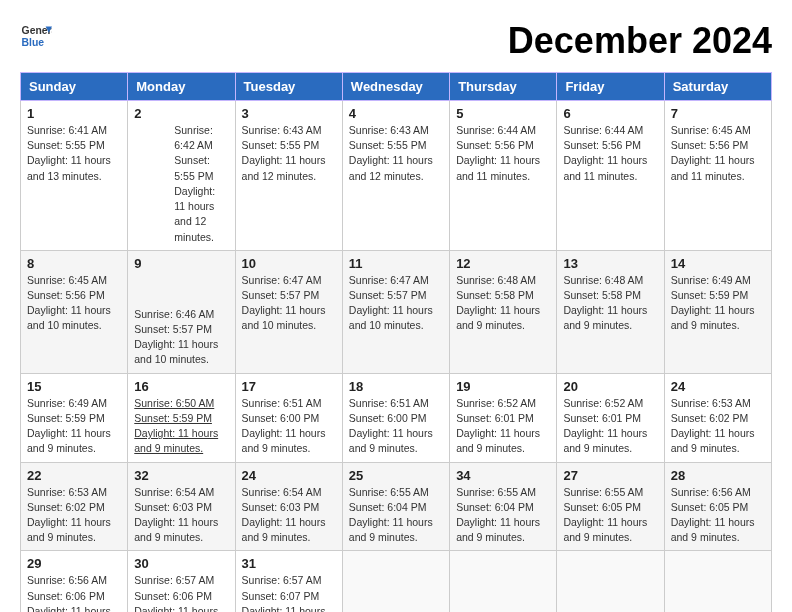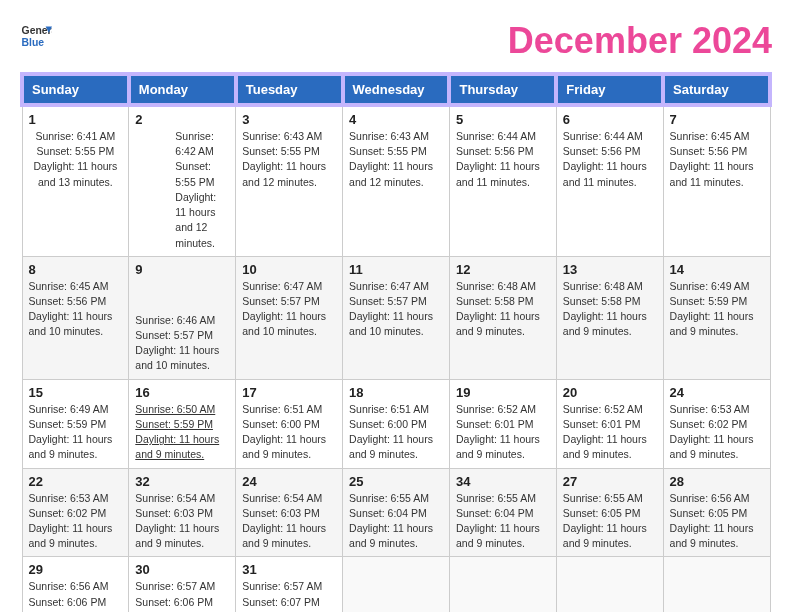--- a/index.html
+++ b/index.html
@@ -24,39 +24,39 @@
     .logo-icon {
       width: 32px;
       height: 32px;
     }
     .title-block {
       text-align: right;
     }
     .month-title {
       font-size: 36px;
       font-weight: bold;
-      color: #ec4899;
+      color: #000000;
     }
     .subtitle {
       font-size: 16px;
       color: #444;
     }
     .calendar {
       width: 100%;
       border-collapse: collapse;
       font-size: 11px;
     }
     .calendar th {
       background: #2a6bbf;
       color: #fff;
       text-align: left;
       padding: 6px 8px;
       font-size: 13px;
       font-weight: bold;
-      border: 4px solid #c4b5fd;
+      border: 1px solid #c4b5fd;
     }
     .calendar td {
       border: 1px solid #ccc;
       vertical-align: top;
       padding: 5px 6px;
       width: 107px;
       min-height: 80px;
       background: #fff;
     }
     .calendar tr:nth-child(even) td {
@@ -103,21 +103,21 @@
         <th>Wednesday</th>
         <th>Thursday</th>
         <th>Friday</th>
         <th>Saturday</th>
       </tr>
   </thead>
   <tbody id="calendar-body">
       <tr>
         <td>
           <span class="day-num">1</span>
-          <div class="day-info" style="white-space: pre-line; text-align: center;">Sunrise: 6:41 AM
+          <div class="day-info" style="white-space: pre-line;">Sunrise: 6:41 AM
 Sunset: 5:55 PM
 Daylight: 11 hours and 13 minutes.</div>
         </td>
         <td>
           <span class="day-num">2</span>
           <div class="day-info" style="white-space: pre-line; margin-left: 40px;">Sunrise: 6:42 AM
 Sunset: 5:55 PM
 Daylight: 11 hours and 12 minutes.</div>
         </td>
         <td>

